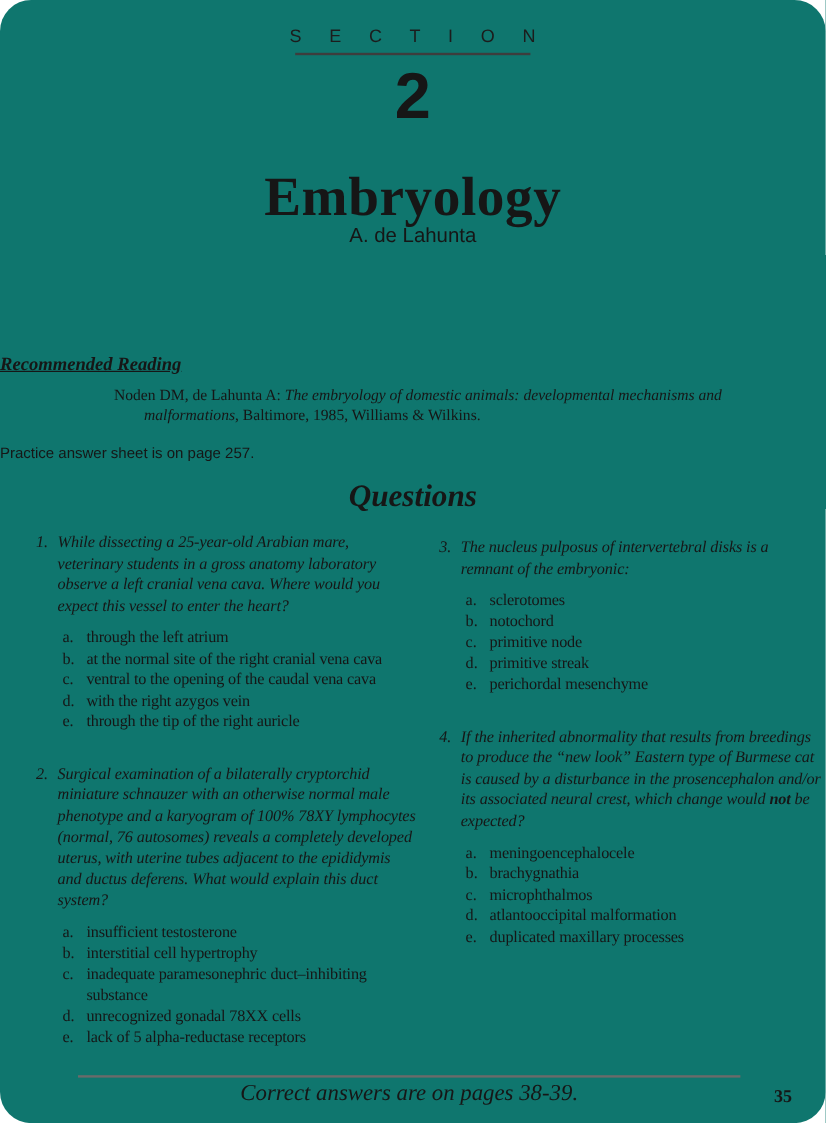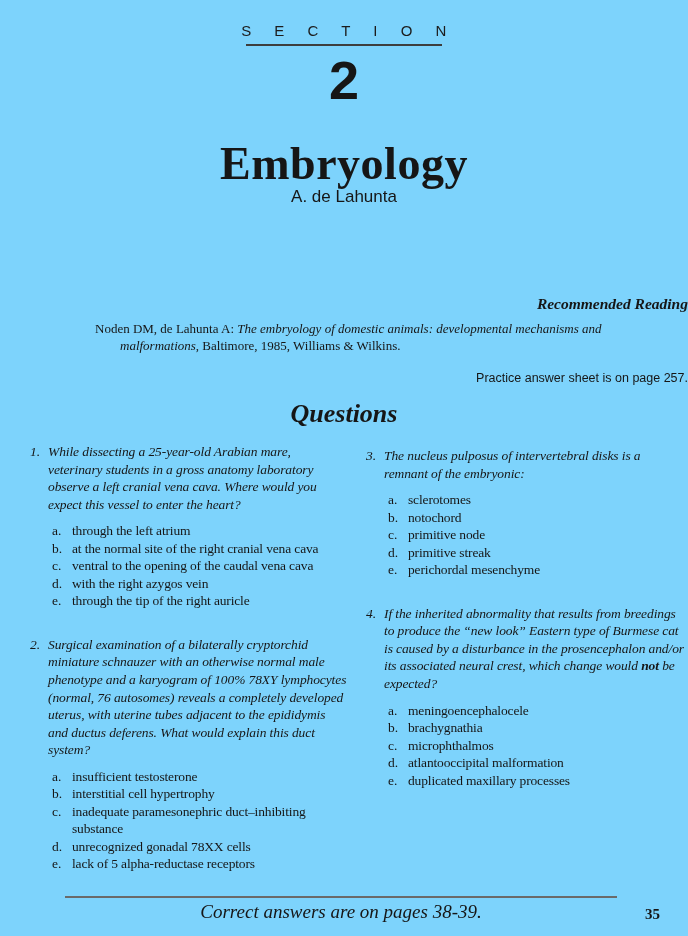--- a/index.html
+++ b/index.html
@@ -1,25 +1,26 @@
 <!DOCTYPE html>
 <html><head>
 <meta charset="utf-8">
 <style>
   html,body { margin:0; padding:0; }
   .page {
     position: relative;
     width: 688px;
     height: 936px;
-    background: #7dd3fc;
+    background: #0f766e;
     color: #161616;
     font-family: "Liberation Serif", serif;
     overflow: hidden;
     box-sizing: border-box;
     padding-top: 22px;
+    border-radius: 26px;
   }
 
   
   .section-label {
     text-align: center;
     font-family: "Liberation Sans", sans-serif;
     font-size: 15px;
     letter-spacing: 9.5px;
     padding-left: 9px; 
     color: #1c1c1c;
@@ -47,35 +48,36 @@
   }
   .author {
     text-align: center;
     font-family: "Liberation Sans", sans-serif;
     font-size: 17px;
   }
 
   
   .reading-heading {
     margin: 88px 0 0;
-    text-align: right;
+    text-align: left;
     font-size: 15.5px;
     font-weight: bold;
     font-style: italic;
+    text-decoration: underline;
   }
   .citation {
     margin: 8px 60px 0 95px;
     font-size: 13px;
     line-height: 1.27;
   }
   .citation-line2 { padding-left: 25px; }
   .ital { font-style: italic; text-align: center; }
   .practice-note {
     margin-top: 17px;
-    text-align: right;
+    text-align: left;
     font-family: "Liberation Sans", sans-serif;
     font-size: 12.5px;
   }
 
   
   .questions-heading {
     margin: 14px 0 0;
     text-align: center;
     font-size: 26px;
     font-weight: bold;

